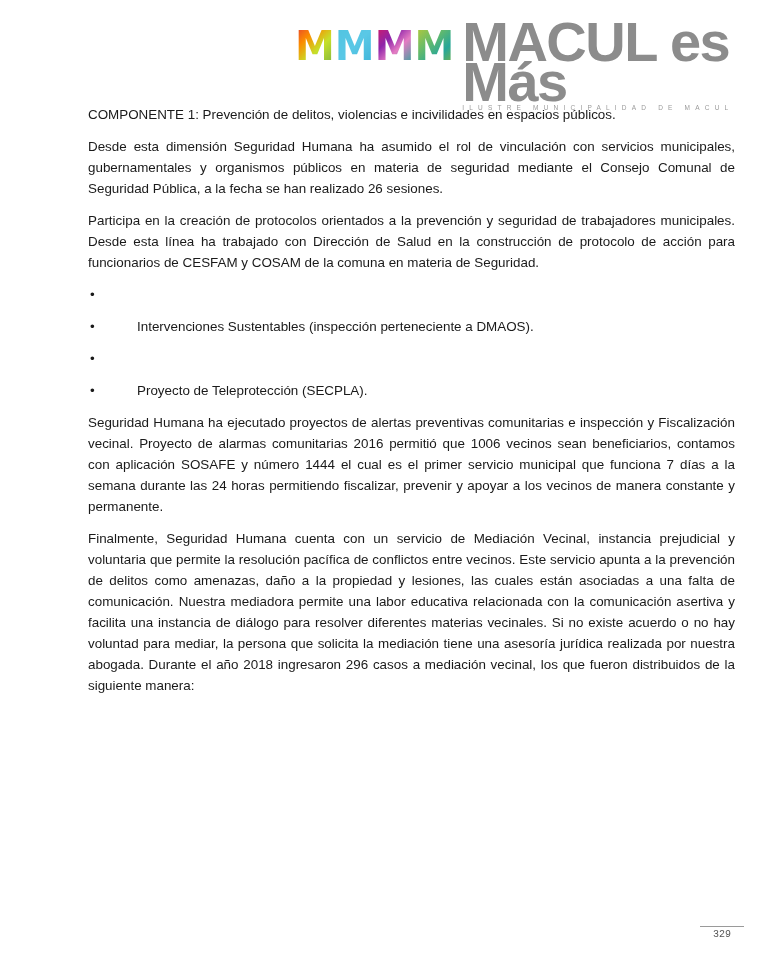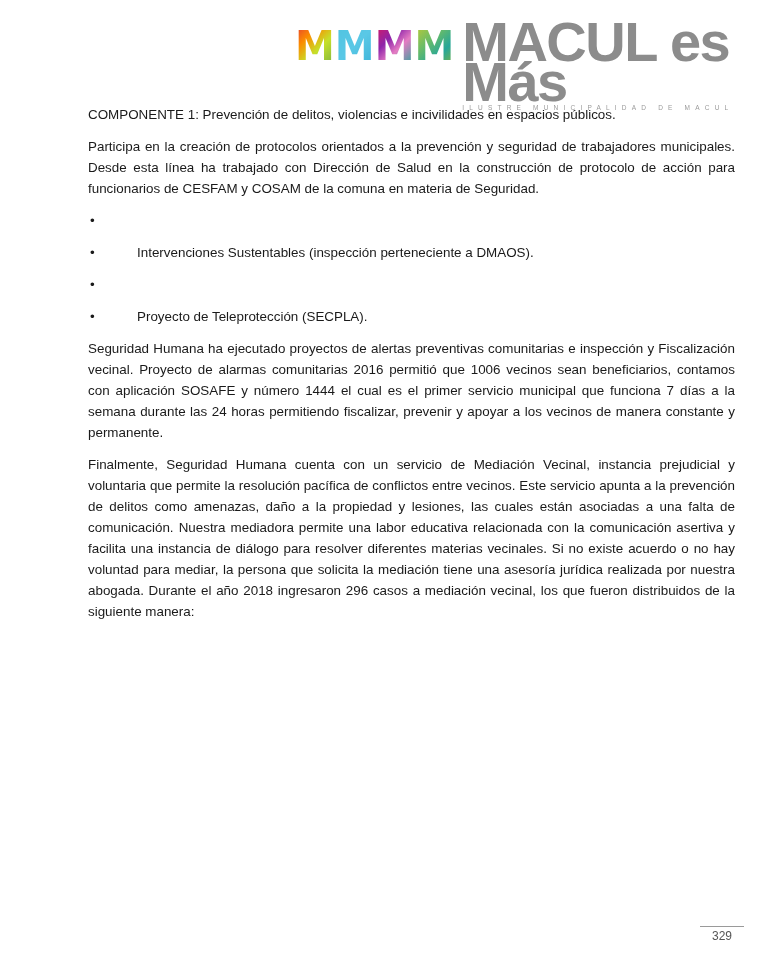--- a/index.html
+++ b/index.html
@@ -15,41 +15,42 @@
   .brand-name { font-family:"Liberation Sans", sans-serif; font-weight:bold; font-size:56px; line-height:40px; color:#8c8c8c; letter-spacing:-1.5px; margin-top:2px; }
   .brand-sub { font-family:"Liberation Sans", sans-serif; font-size:6.5px; color:#9a9a9a; letter-spacing:5.2px; margin-top:2px; }
   .content { position:absolute; left:88px; top:104px; width:647px; font-family:"Liberation Sans", sans-serif; font-size:13.4px; line-height:21px; }
   .h-title { font-weight:bold; text-decoration:underline; font-size:13.4px; margin:0 0 11px 0; }
   .h-comp { font-weight:normal; font-size:13.4px; margin:0 0 11px 0; }
   p.body { margin:0 0 11px 0; text-align:justify; }
   ul.bullets { list-style:none; margin:0; padding:0; }
   ul.bullets li { display:flex; margin:0 0 11px 0; line-height:21px; }
   .bullet { width:47px; flex:none; padding-left:2px; }
   .footer-rule { position:absolute; left:700px; top:926px; width:44px; border-top:1px solid #9a9a9a; }
-  .page-num { position:absolute; left:700px; top:929px; width:44px; text-align:center; font-size:12px; color:#555; font-family:Liberation Sans, sans-serif; }
+  .page-num { position:absolute; left:700px; top:929px; width:44px; text-align:center; font-size:10px; color:#555; font-family:Liberation Mono, monospace; }
 </style>
 </head>
 <body>
 
 <div class="logo">
   <div class="mmmm">
     <span class="m m1">M</span>
     <span class="m m2">M</span>
     <span class="m m3">M</span>
     <span class="m m4">M</span>
   </div>
   <div class="brand">
     <span class="brand-name">MACUL es Más</span>
     <span class="brand-sub">ILUSTRE MUNICIPALIDAD DE MACUL</span>
   </div>
 </div>
 
 <div class="content">
   <div class="h-comp">COMPONENTE 1: Prevención de delitos, violencias e incivilidades en espacios públicos.</div>
 
+  <p class="body">Desde esta dimensión Seguridad Humana ha asumido el rol de vinculación con servicios municipales, gubernamentales y organismos públicos en materia de seguridad mediante el Consejo Comunal de Seguridad Pública, a la fecha se han realizado 26 sesiones.</p>
   <p class="body">Participa en la creación de protocolos orientados a la prevención y seguridad de trabajadores municipales. Desde esta línea ha trabajado con Dirección de Salud en la construcción de protocolo de acción para funcionarios de CESFAM y COSAM de la comuna en materia de Seguridad.</p>
 
   <ul class="bullets">
     <li>
       <span class="bullet">•</span>
     </li>
     <li>
       <span class="bullet">•</span>
       <span>Intervenciones Sustentables (inspección perteneciente a DMAOS).</span>
     </li>

